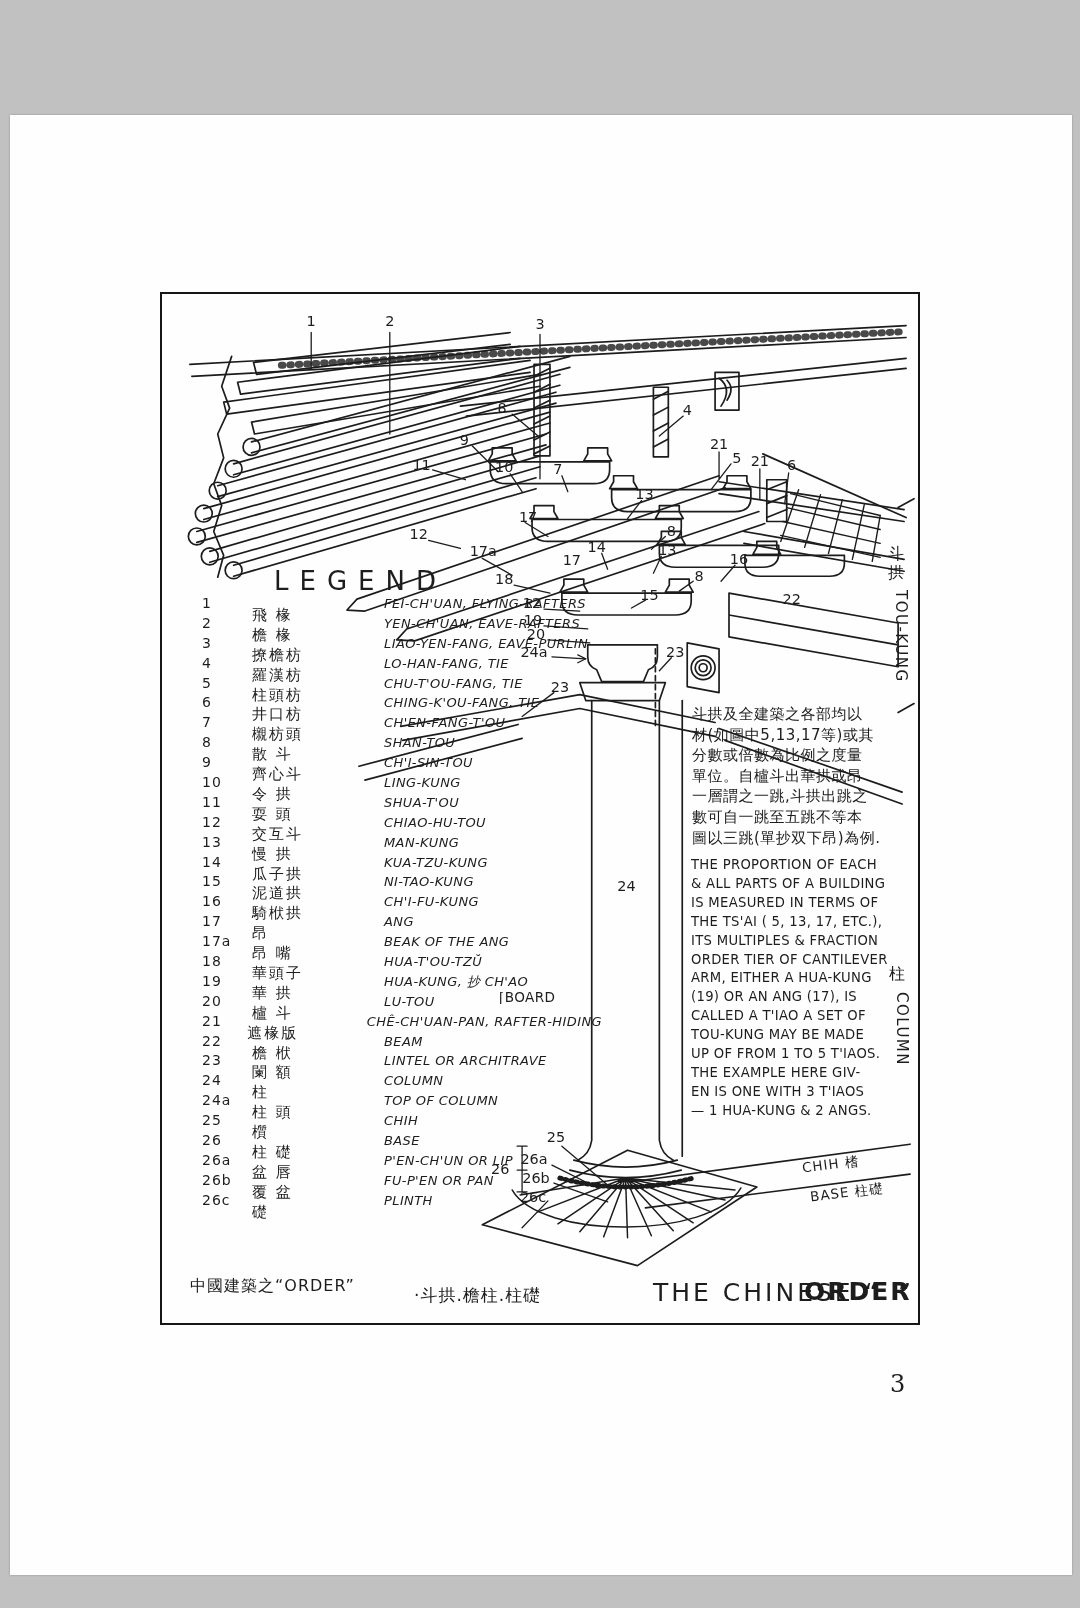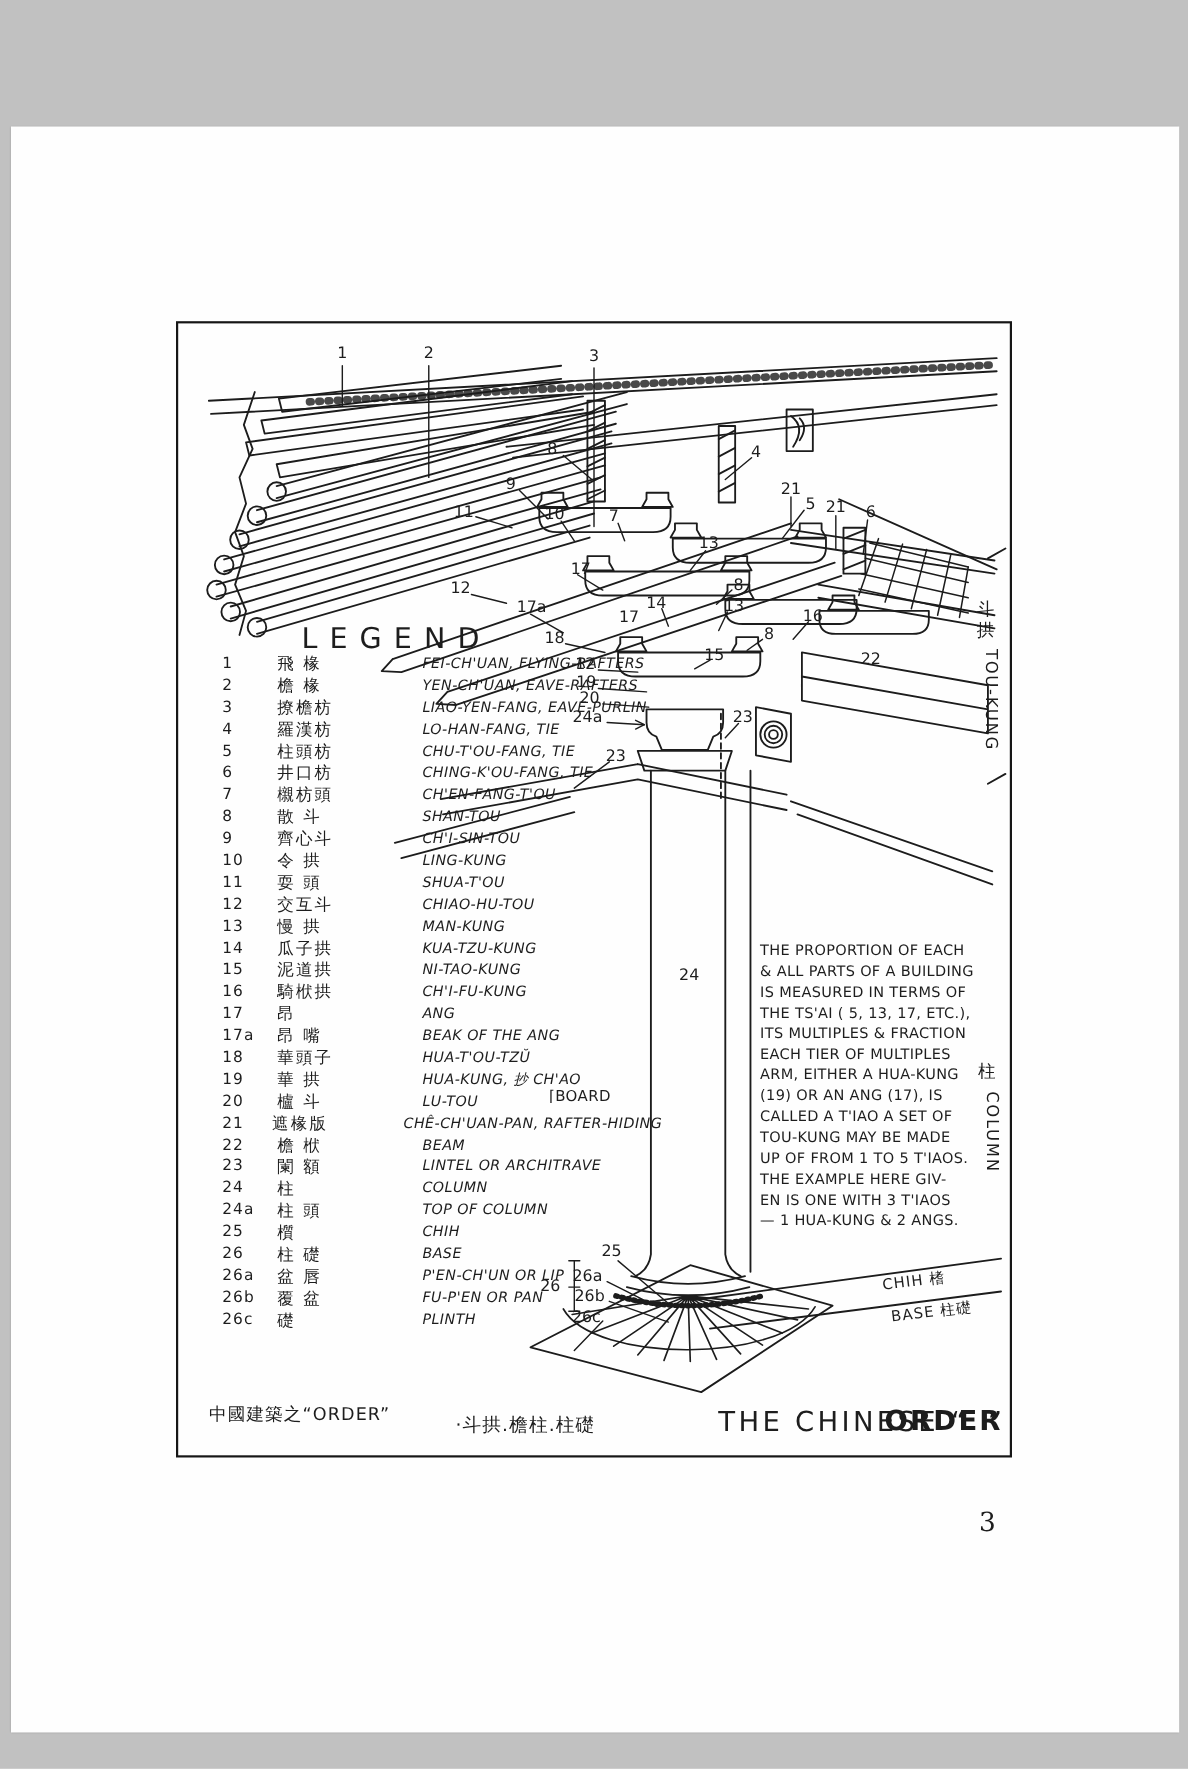--- a/index.html
+++ b/index.html
@@ -20,21 +20,21 @@
   }
   svg.diagram{position:absolute;left:0;top:0;width:100%;height:100%;}
   
   .legend-title{
     position:absolute;left:100px;top:272px;
     font-size:26px;letter-spacing:11px;font-weight:500;white-space:nowrap;margin-left:12px;
   }
   .legend-list{position:absolute;left:40px;top:300px;width:400px;}
   .legend-row{display:flex;height:19.9px;line-height:19.9px;white-space:nowrap;}
   .legend-row .no{width:50px;font-size:14px;letter-spacing:1px;}
-  .legend-row .cn{width:132px;font-size:15px;letter-spacing:2px;}
+  .legend-row .cn{width:132px;font-size:15px;letter-spacing:2px;margin-top:12px;}
   .legend-row .en{font-size:13px;letter-spacing:.4px;font-style:italic;}
   .board-note{position:absolute;left:337px;top:695px;font-size:13.6px;letter-spacing:.4px;text-align:right;}
   
   .para-cn{position:absolute;left:530px;top:410px;width:196px;
     font-size:15px;line-height:20.6px;letter-spacing:.5px;}
   .para-en{position:absolute;left:529px;top:562px;width:210px;
     font-size:13.2px;line-height:18.9px;letter-spacing:.3px;}
   .para-cn div,.para-en div{white-space:nowrap;}
   
   .m-toukung-cn{position:absolute;left:726px;top:250px;width:18px;
@@ -376,27 +376,36 @@
           <span class="en">FU-P'EN OR PAN</span>
         </div>
         <div class="legend-row">
           <span class="no">26c</span>
           <span class="cn">礎</span>
           <span class="en">PLINTH</span>
         </div>
       </div>
     <div class="board-note">⌈BOARD</div>
 
+    <div class="para-cn" id="para-cn">
+        <div>斗拱及全建築之各部均以</div>
+        <div>材(如圖中5,13,17等)或其</div>
+        <div>分數或倍數為比例之度量</div>
+        <div>單位。自櫨斗出華拱或昂</div>
+        <div>一層謂之一跳,斗拱出跳之</div>
+        <div>數可自一跳至五跳不等本</div>
+        <div>圖以三跳(單抄双下昂)為例.</div>
+      </div>
     <div class="para-en" id="para-en">
         <div>THE PROPORTION OF EACH</div>
         <div>&amp; ALL PARTS OF A BUILDING</div>
         <div>IS MEASURED IN TERMS OF</div>
         <div>THE TS'AI ( 5, 13, 17, ETC.),</div>
         <div>ITS MULTIPLES &amp; FRACTION</div>
-        <div>EACH TIER OF MULTIPLES</div>
+        <div>ORDER TIER OF CANTILEVER</div>
         <div>ARM, EITHER A HUA-KUNG</div>
         <div>(19) OR AN ANG (17), IS</div>
         <div>CALLED A T'IAO   A SET OF</div>
         <div>TOU-KUNG MAY BE MADE</div>
         <div>UP OF FROM 1 TO 5 T'IAOS.</div>
         <div>THE EXAMPLE HERE GIV-</div>
         <div>EN IS ONE WITH 3 T'IAOS</div>
         <div>— 1 HUA-KUNG &amp; 2 ANGS.</div>
       </div>
 

